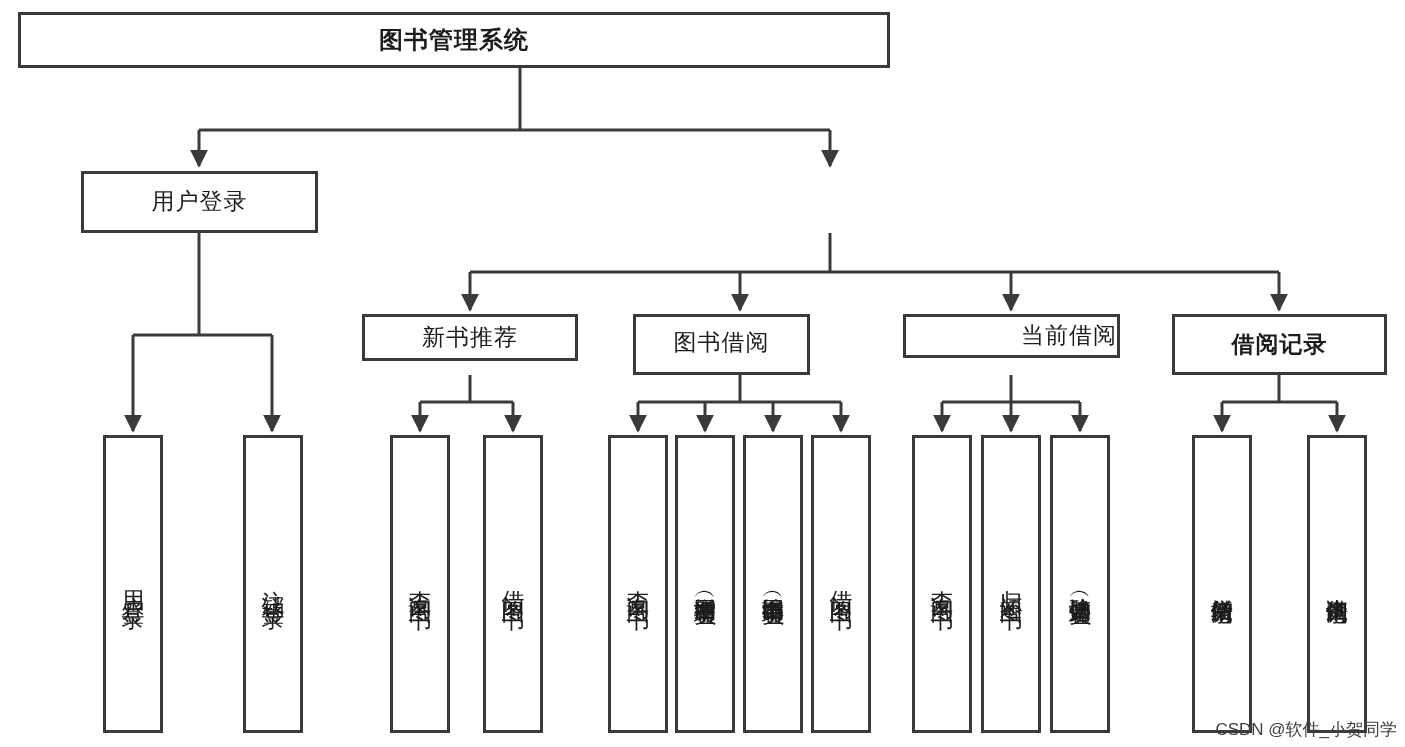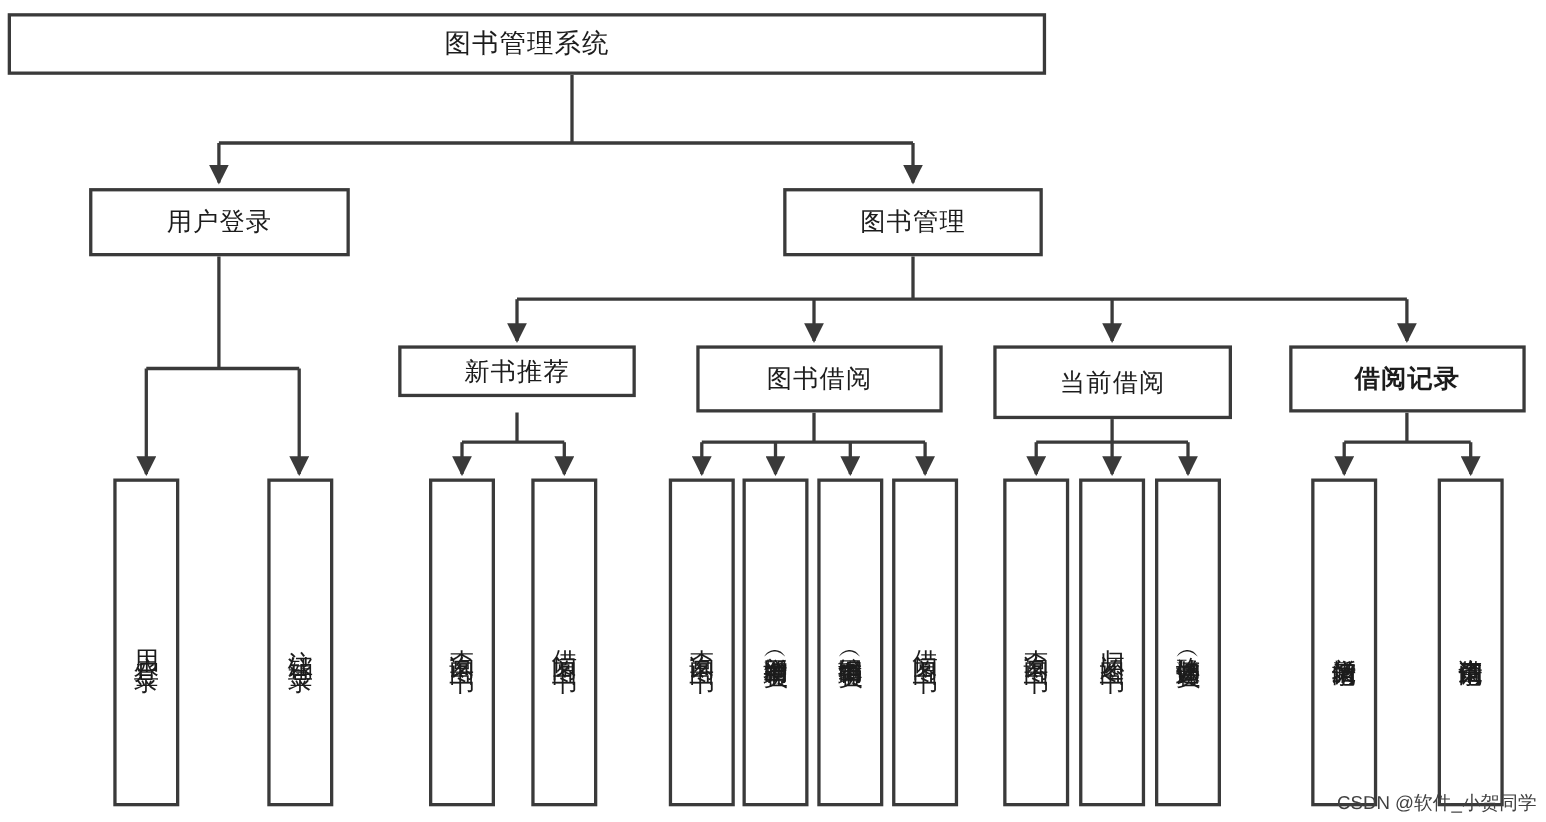--- a/index.html
+++ b/index.html
@@ -135,41 +135,38 @@
     </g>
 
     <g stroke="#3a3a3a" stroke-width="3" fill="none">
       <path d="M 1279 375 L 1279 402"></path>
       <path d="M 1222 402 L 1337 402"></path>
       <path d="M 1222 402 L 1222 431" marker-end="url(#arrow)"></path>
       <path d="M 1337 402 L 1337 431" marker-end="url(#arrow)"></path>
     </g>
   </svg>
 
-  <div class="node h root" style="left:7px; top:12px; width:944px; height:56px;">
+  <div class="node h root" style="left:18px; top:12px; width:872px; height:56px;font-weight:bold;">
     <span>图书管理系统</span>
   </div>
 
   <div class="node h" style="left:81px; top:171px; width:237px; height:62px;">
     <span>用户登录</span>
   </div>
 
-  <div class="node h" style="left:712px; top:171px; width:236px; height:62px;">
-    <span>图书管理</span>
-  </div>
 
   <div class="node h" style="left:362px; top:314px; width:216px; height:47px;">
     <span>新书推荐</span>
   </div>
 
-  <div class="node h" style="left:633px; top:314px; width:224px; height:61px;">
+  <div class="node h" style="left:633px; top:314px; width:177px; height:61px;font-family:Liberation Mono, monospace;">
     <span>图书借阅</span>
   </div>
 
-  <div class="node h" style="left:903px; top:314px; width:217px; height:67px;">
+  <div class="node h" style="left:903px; top:314px; width:217px; height:44px;justify-content:flex-end;">
     <span>当前借阅</span>
   </div>
 
   <div class="node h" style="left:1172px; top:314px; width:215px; height:61px;font-weight:bold;">
     <span>借阅记录</span>
   </div>
 
   <div class="node v" style="left:103px; top:435px; width:60px; height:298px;">
     <span class="vtext">用户登录</span>
   </div>

